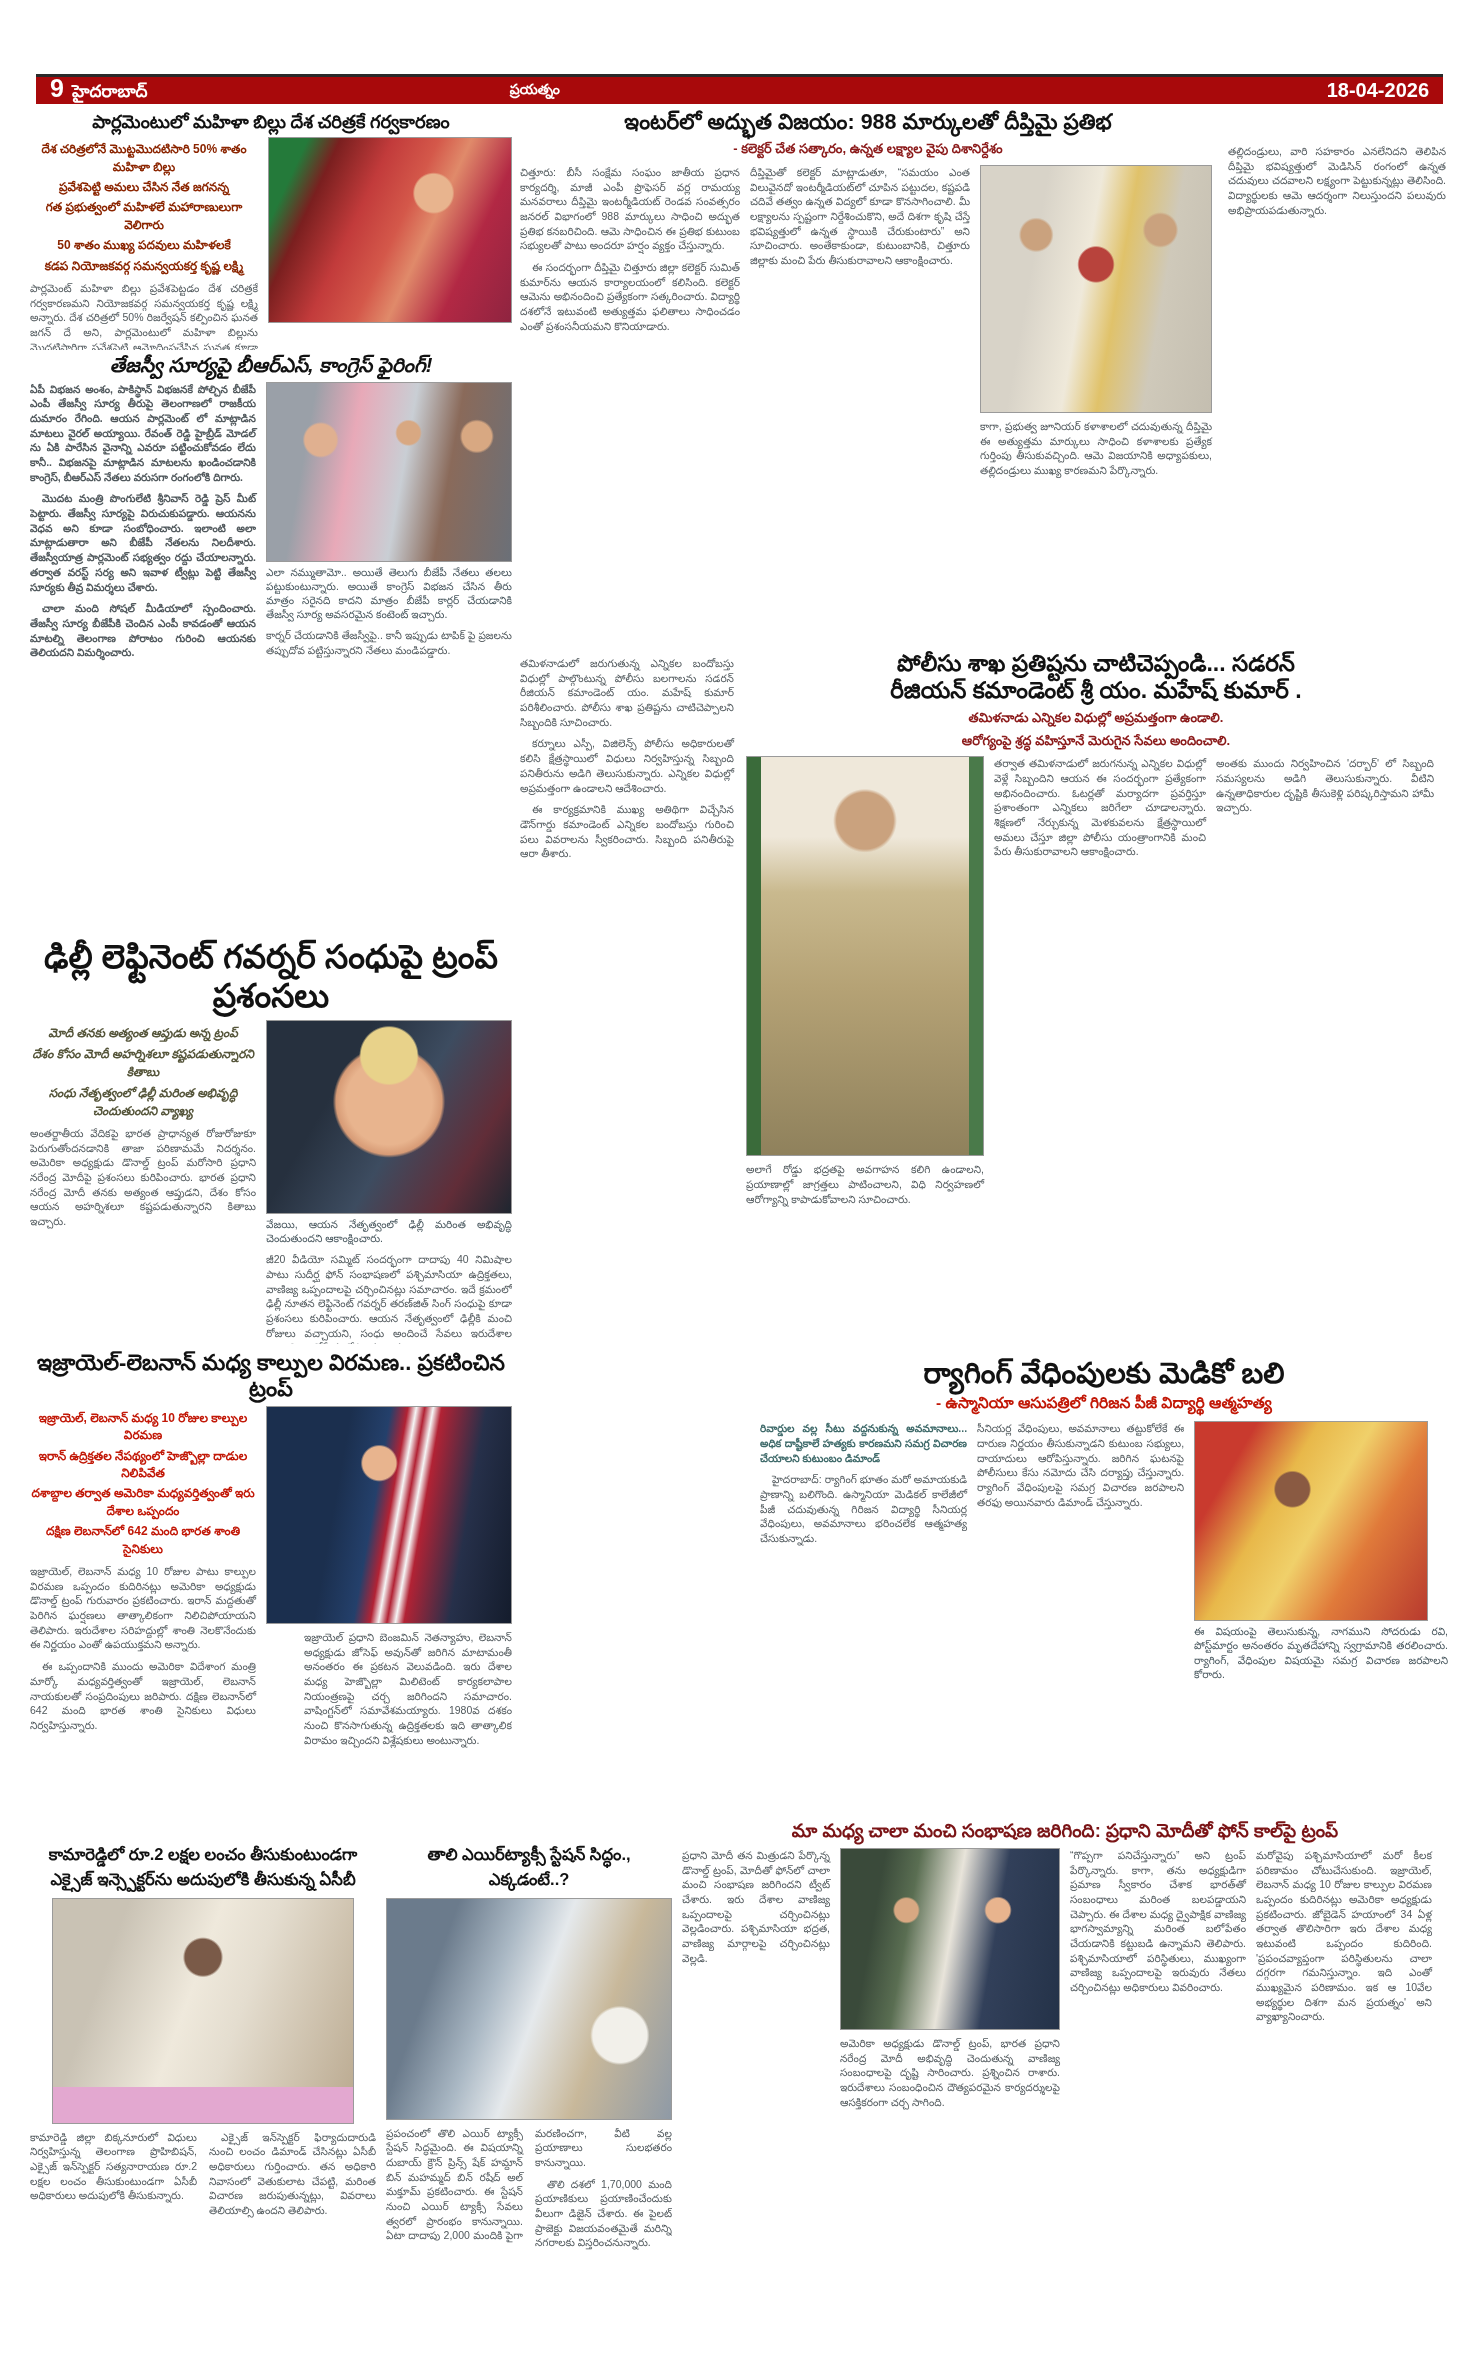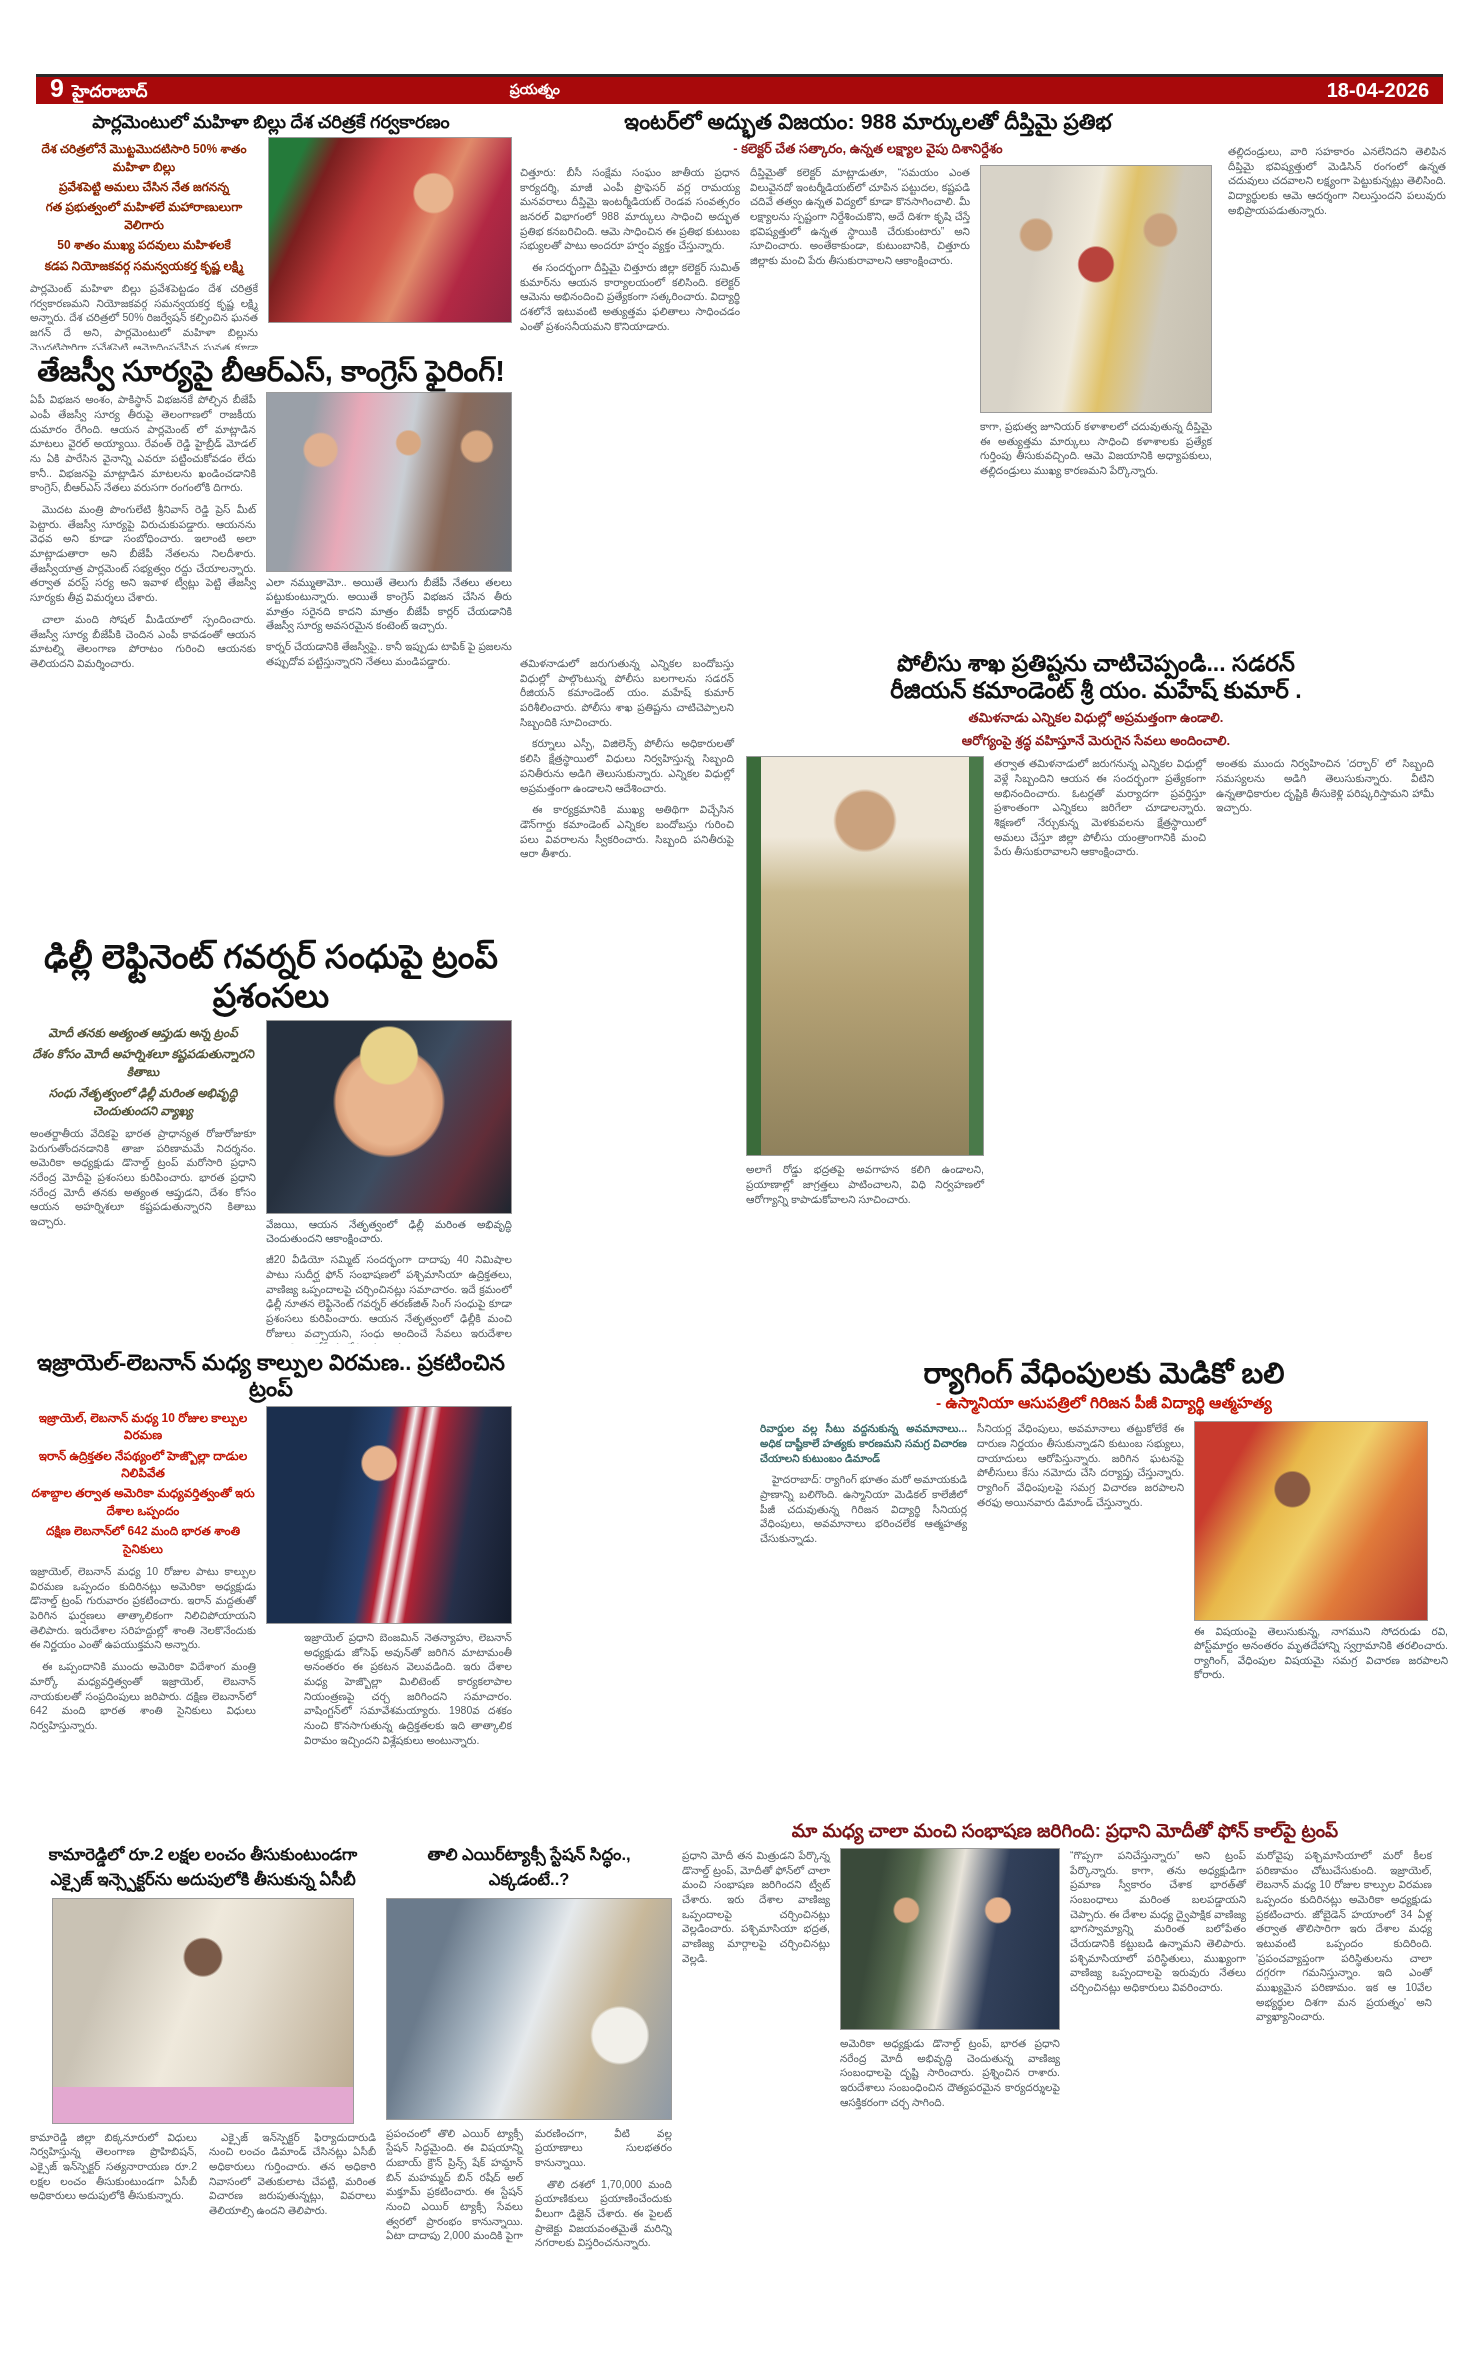--- a/index.html
+++ b/index.html
@@ -11,21 +11,21 @@
             background:#a8090b;border-top:3px solid #2a2a2a;display:flex;align-items:center;
             color:#fff;padding:0 14px;box-sizing:border-box;}
   .mast-left{display:flex;align-items:baseline;gap:8px;flex:1;}
   .mast-pageno{font-size:25px;font-weight:bold;line-height:1;}
   .mast-city{font-size:17px;font-weight:bold;}
   .mast-center{flex:1;text-align:left;font-size:14px;font-weight:bold;}
   .mast-right{flex:1;text-align:right;font-size:20px;font-weight:bold;}
   
   .hl{font-weight:bold;color:#121212;text-align:center;line-height:1.18;margin:0 0 4px;}
   .hl-a{font-size:18px;font-family:Liberation Serif, serif;}
-  .hl-b{font-size:29px;}
+  .hl-b{font-size:20px;font-style:italic;}
   .hl-c{font-size:33px;}
   .hl-d{font-size:22px;}
   .hl-e{font-size:16.5px;line-height:1.5;}
   .hl-f{font-size:21.5px;}
   .hl-g{font-size:23px;}
   .hl-h{font-size:29px;}
   .hl-i{font-size:18.5px;color:#7a1416;}
   
   .deck{text-align:center;font-weight:bold;margin:4px 0 6px;}
   .deck div{margin:0 0 3px;}
@@ -113,21 +113,21 @@
       </div>
       <div class="col">
         <div class="photo ph-saree" style="width:244px;height:186px;"></div>
       </div>
     </div>
   </div>
 
   <div class="region" style="left:30px;top:354px;width:482px;height:578px;">
     <h2 class="hl hl-b">తేజస్వీ సూర్యపై బీఆర్ఎస్, కాంగ్రెస్ ఫైరింగ్!</h2>
     <div class="row">
-      <div class="col" style="width:226px;">
+      <div class="col" style="width:226px;font-weight:bold;">
         <p class="bp bp-first">ఏపీ విభజన అంశం, పాకిస్థాన్ విభజనకే పోల్చిన బీజేపీ ఎంపీ తేజస్వీ సూర్య తీరుపై తెలంగాణలో రాజకీయ దుమారం రేగింది. ఆయన పార్లమెంట్ లో మాట్లాడిన మాటలు వైరల్ అయ్యాయి. రేవంత్ రెడ్డి హైబ్రీడ్ మోడల్ ను ఏకి పారేసిన వైనాన్ని ఎవరూ పట్టించుకోవడం లేదు కానీ.. విభజనపై మాట్లాడిన మాటలను ఖండించడానికి కాంగ్రెస్, బీఆర్ఎస్ నేతలు వరుసగా రంగంలోకి దిగారు.</p>
         <p class="bp">మొదట మంత్రి పొంగులేటి శ్రీనివాస్ రెడ్డి ప్రెస్ మీట్ పెట్టారు. తేజస్వీ సూర్యపై విరుచుకుపడ్డారు. ఆయనను వెధవ అని కూడా సంబోధించారు. ఇలాంటి అలా మాట్లాడుతారా అని బీజేపీ నేతలను నిలదీశారు. తేజస్వీయాత్ర పార్లమెంట్ సభ్యత్వం రద్దు చేయాలన్నారు. తర్వాత వరస్ట్ సర్య అని ఇవాళ ట్వీట్లు పెట్టి తేజస్వీ సూర్యకు తీవ్ర విమర్శలు చేశారు.</p>
         <p class="bp">చాలా మంది సోషల్ మీడియాలో స్పందించారు. తేజస్వీ సూర్య బీజేపీకి చెందిన ఎంపీ కావడంతో ఆయన మాటల్ని తెలంగాణ పోరాటం గురించి ఆయనకు తెలియదని విమర్శించారు.</p>
       </div>
       <div class="col" style="width:246px;">
         <div class="photo ph-trio" style="width:246px;height:180px;"></div>
         <p class="cap">ఎలా నమ్ముతామో.. అయితే తెలుగు బీజేపీ నేతలు తలలు పట్టుకుంటున్నారు. అయితే కాంగ్రెస్ విభజన చేసిన తీరు మాత్రం సరైనది కాదని మాత్రం బీజేపీ కార్లర్ చేయడానికి తేజస్వీ సూర్య అవసరమైన కంటెంట్ ఇచ్చారు.</p>
         <p class="bp bp-first">కార్నర్ చేయడానికి తేజస్వీపై.. కానీ ఇప్పుడు టాపిక్ పై ప్రజలను తప్పుదోవ పట్టిస్తున్నారని నేతలు మండిపడ్డారు.</p>
       </div>
     </div>

